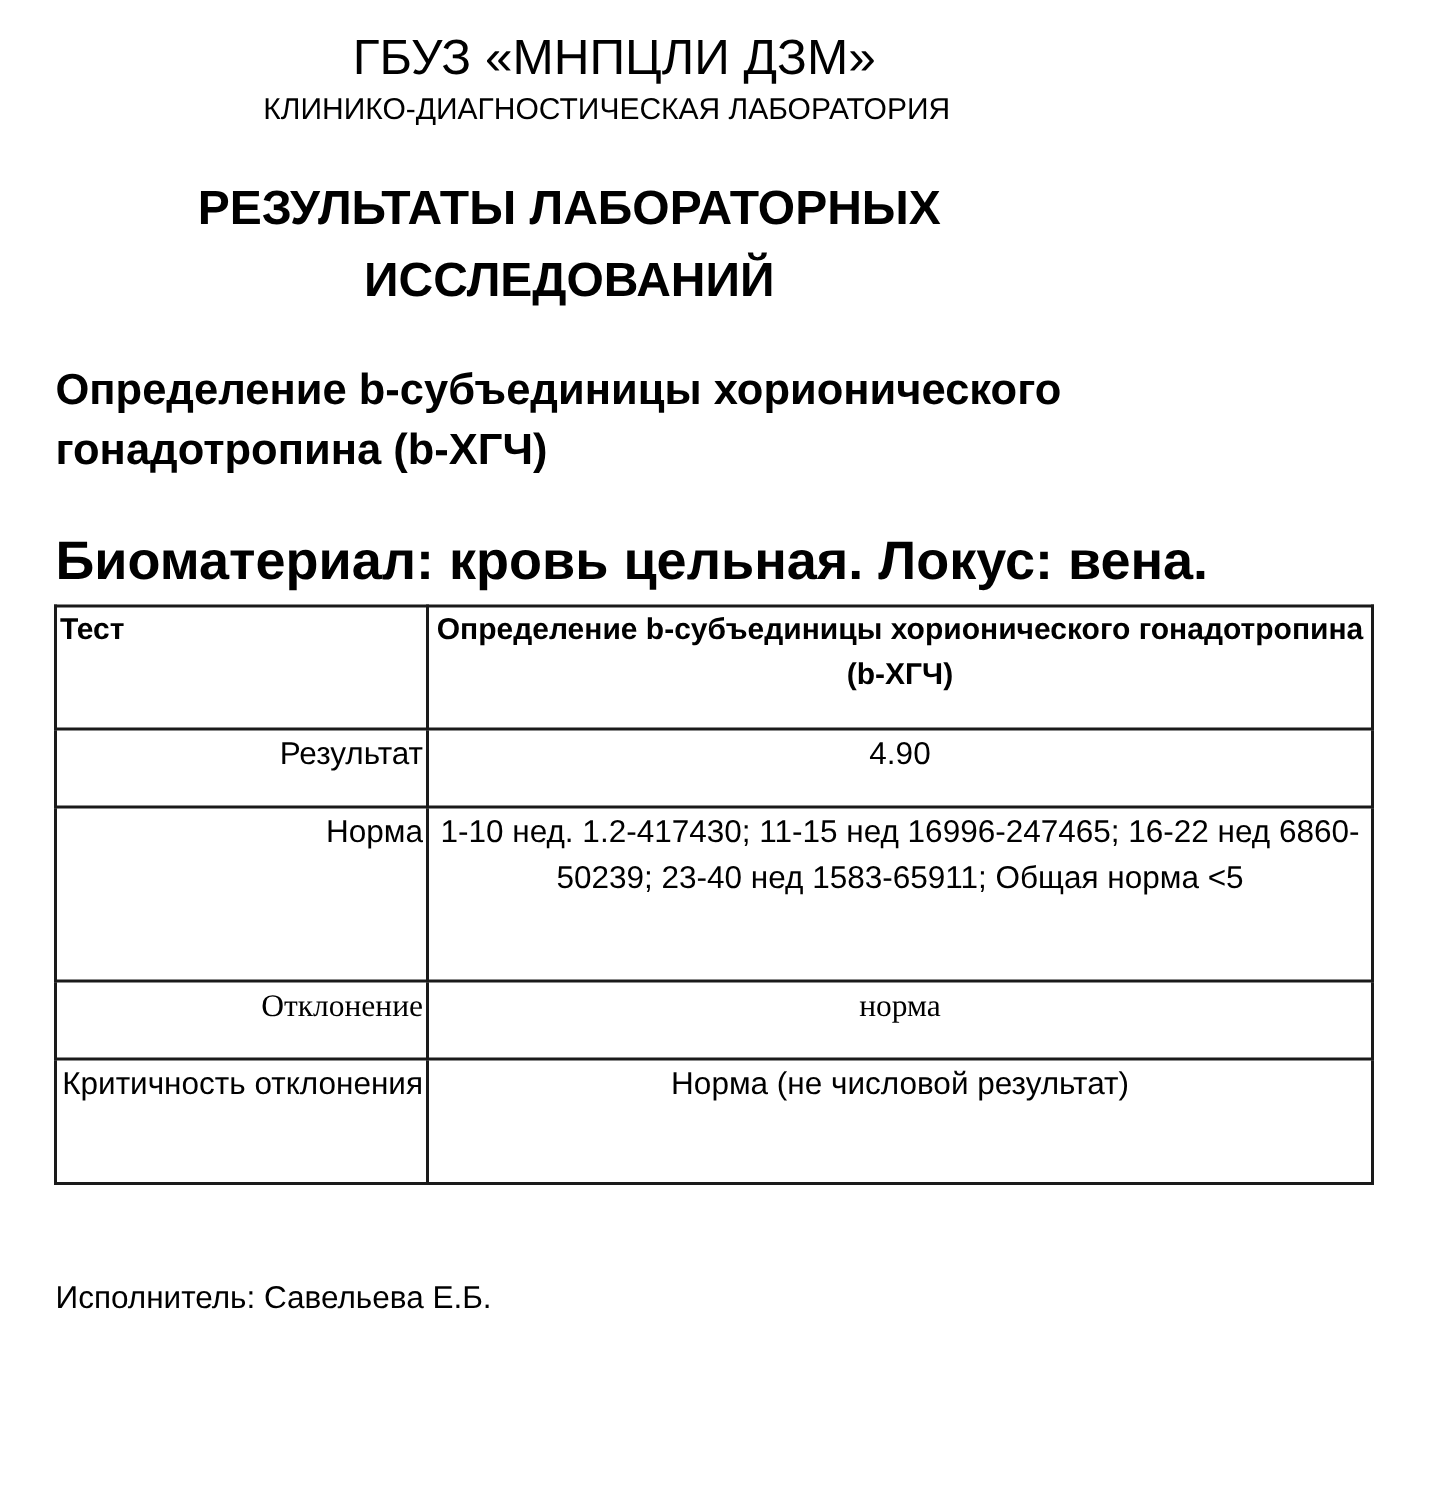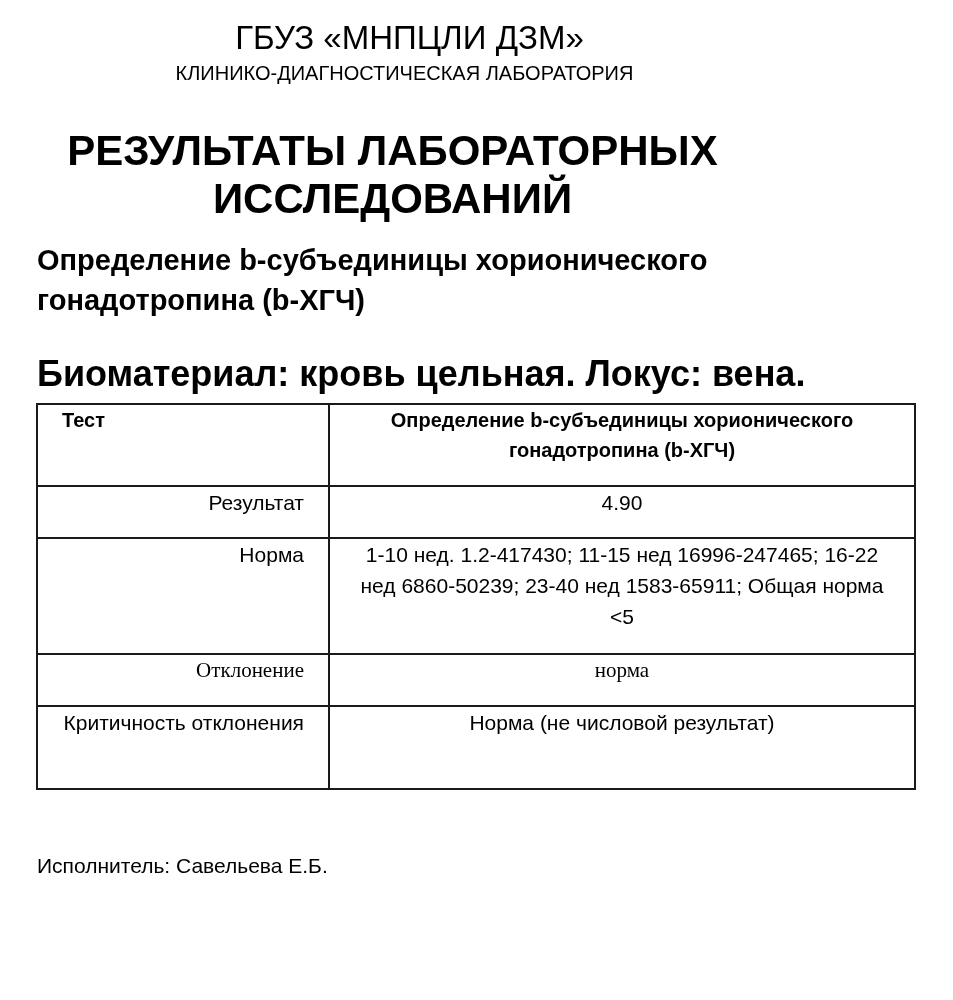--- a/index.html
+++ b/index.html
@@ -34,24 +34,24 @@
       text-align: center;
       font-size: 20px;
       line-height: 26px;
     }
     .main-title {
       position: absolute;
       top: 114px;
       left: 0;
       width: 759px;
       text-align: center;
-      font-size: 42px;
+      font-size: 32px;
       line-height: 48px;
       font-weight: bold;
-      margin: 13px;
+      margin: 0;
     }
     .test-title {
       position: absolute;
       top: 240px;
       left: 37px;
       width: 880px;
       font-size: 29px;
       line-height: 40px;
       font-weight: bold;
       margin: 0;
@@ -70,21 +70,21 @@
       top: 403px;
       left: 36px;
       width: 880px;
       border-collapse: collapse;
       font-size: 21px;
       line-height: 31px;
     }
     table.results td, table.results th {
       border: 2px solid #1a1a1a;
       vertical-align: top;
-      padding: 0 24px;
+      padding: 0 2px;
     }
     table.results th {
       font-weight: bold;
       font-size: 20px;
       line-height: 30px;
     }
     .col-label {
       width: 242px;
       text-align: right;
     }

